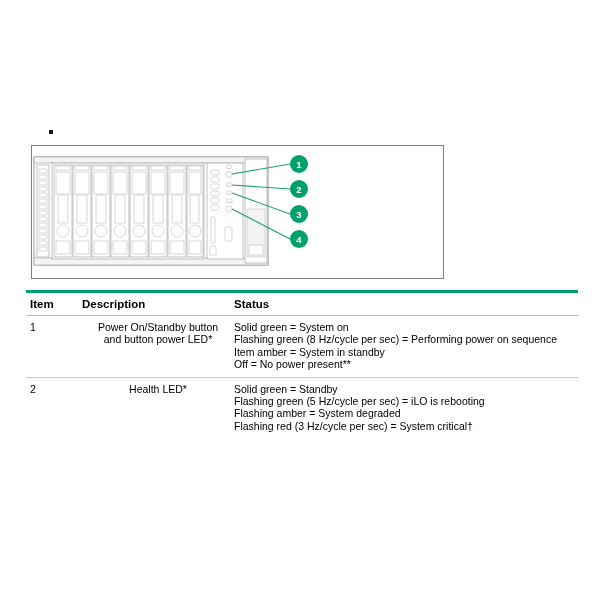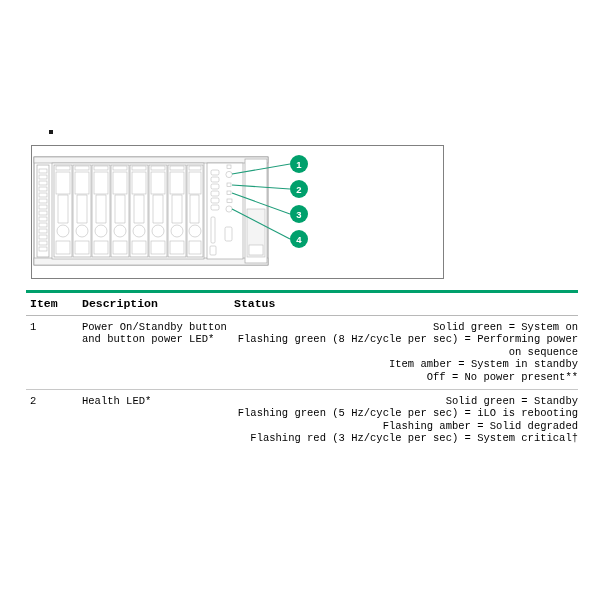--- a/index.html
+++ b/index.html
@@ -53,21 +53,20 @@
     width: 413px;
     height: 134px;
   }
 
   
   #led-table {
     position: absolute;
     left: 26px;
     top: 290px;
     width: 548px;
-    font-family: Liberation Mono, monospace;
   }
   table.spec {
     border-collapse: collapse;
     width: 548px;
     table-layout: fixed;
   }
   table.spec thead th {
     text-align: left;
     font-size: 11.5px;
     font-weight: bold;
@@ -86,22 +85,22 @@
     vertical-align: top;
     line-height: 12.4px;
   }
   table.spec tbody tr:last-child td {
     border-bottom: none;
   }
   .col-item   { width: 52px;  padding-left: 4px !important; }
   .col-desc   { width: 152px; }
   .col-status { width: 344px; }
 
-  .status-line { display: block; white-space: normal; text-align: right; }
-  .desc-line  { display: block; }
+  .status-line { display: block; white-space: normal; }
+  .desc-line  { display: block; text-align: center; }
 </style>
 </head>
 <body>
 
 <div id="figure-block">
 
   <div id="bullet-dot"></div>
 
   <div id="figure-frame"></div>
 
@@ -301,19 +300,19 @@
         </td>
       </tr>
       <tr>
         <td class="col-item">2</td>
         <td class="col-desc">
           <span class="desc-line">Health LED*</span>
         </td>
         <td class="col-status">
           <span class="status-line">Solid green = Standby</span>
           <span class="status-line">Flashing green (5 Hz/cycle per sec) = iLO is rebooting</span>
-          <span class="status-line">Flashing amber = Solid degraded</span>
+          <span class="status-line">Flashing amber = System degraded</span>
           <span class="status-line">Flashing red (3 Hz/cycle per sec) = System critical†</span>
         </td>
       </tr>
     </tbody>
   </table>
 </div>
 
 </body></html>

